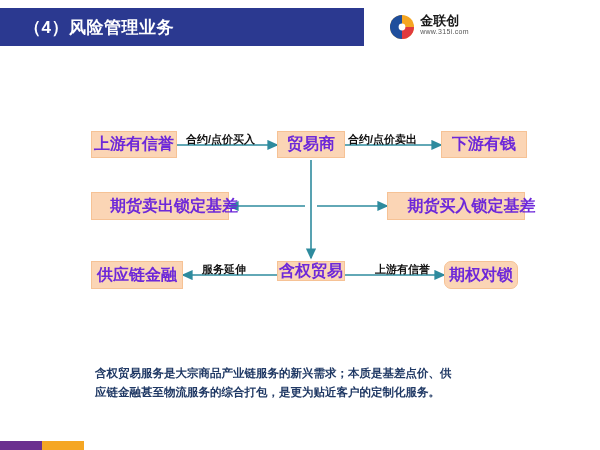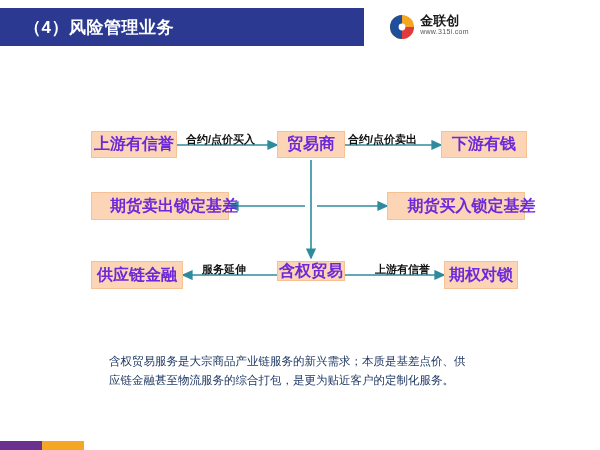--- a/index.html
+++ b/index.html
@@ -103,28 +103,27 @@
     top: 0;
     width: 600px;
     height: 450px;
     pointer-events: none;
   }
 
   
   .caption {
     position: absolute;
     left: 95px;
-    top: 352px;
+    top: 364px;
     width: 415px;
     font-size: 11.5px;
     color: #1f3864;
-    font-weight: normal;
+    font-weight: bold;
     line-height: 1.65;
     text-align: left;
-    margin-left: 14px;
   }
 
   
   .footer-bar {
     position: absolute;
     left: 0;
     bottom: 0;
     width: 600px;
     height: 9px;
     display: flex;
@@ -199,21 +198,21 @@
 </div>
 
 <div class="box" style="left:91px; top:261px; width:92px; height:28px;">
   <span>供应链金融</span>
 </div>
 
 <div class="box" style="left:277px; top:261px; width:68px; height:20px;">
   <span>含权贸易</span>
 </div>
 
-<div class="box" style="left:444px; top:261px; width:74px; height:28px;">
+<div class="box" style="left:444px; top:261px; width:74px; height:28px;border-radius:7px;">
   <span>期权对锁</span>
 </div>
 
 <div class="arrow-label" style="left:186px; top:132px;">合约/点价买入</div>
 <div class="arrow-label" style="left:348px; top:132px;">合约/点价卖出</div>
 <div class="arrow-label" style="left:202px; top:262px;">服务延伸</div>
 <div class="arrow-label" style="left:375px; top:262px;">上游有信誉</div>
 
 <div class="caption">
   <div>含权贸易服务是大宗商品产业链服务的新兴需求；本质是基差点价、供</div>

